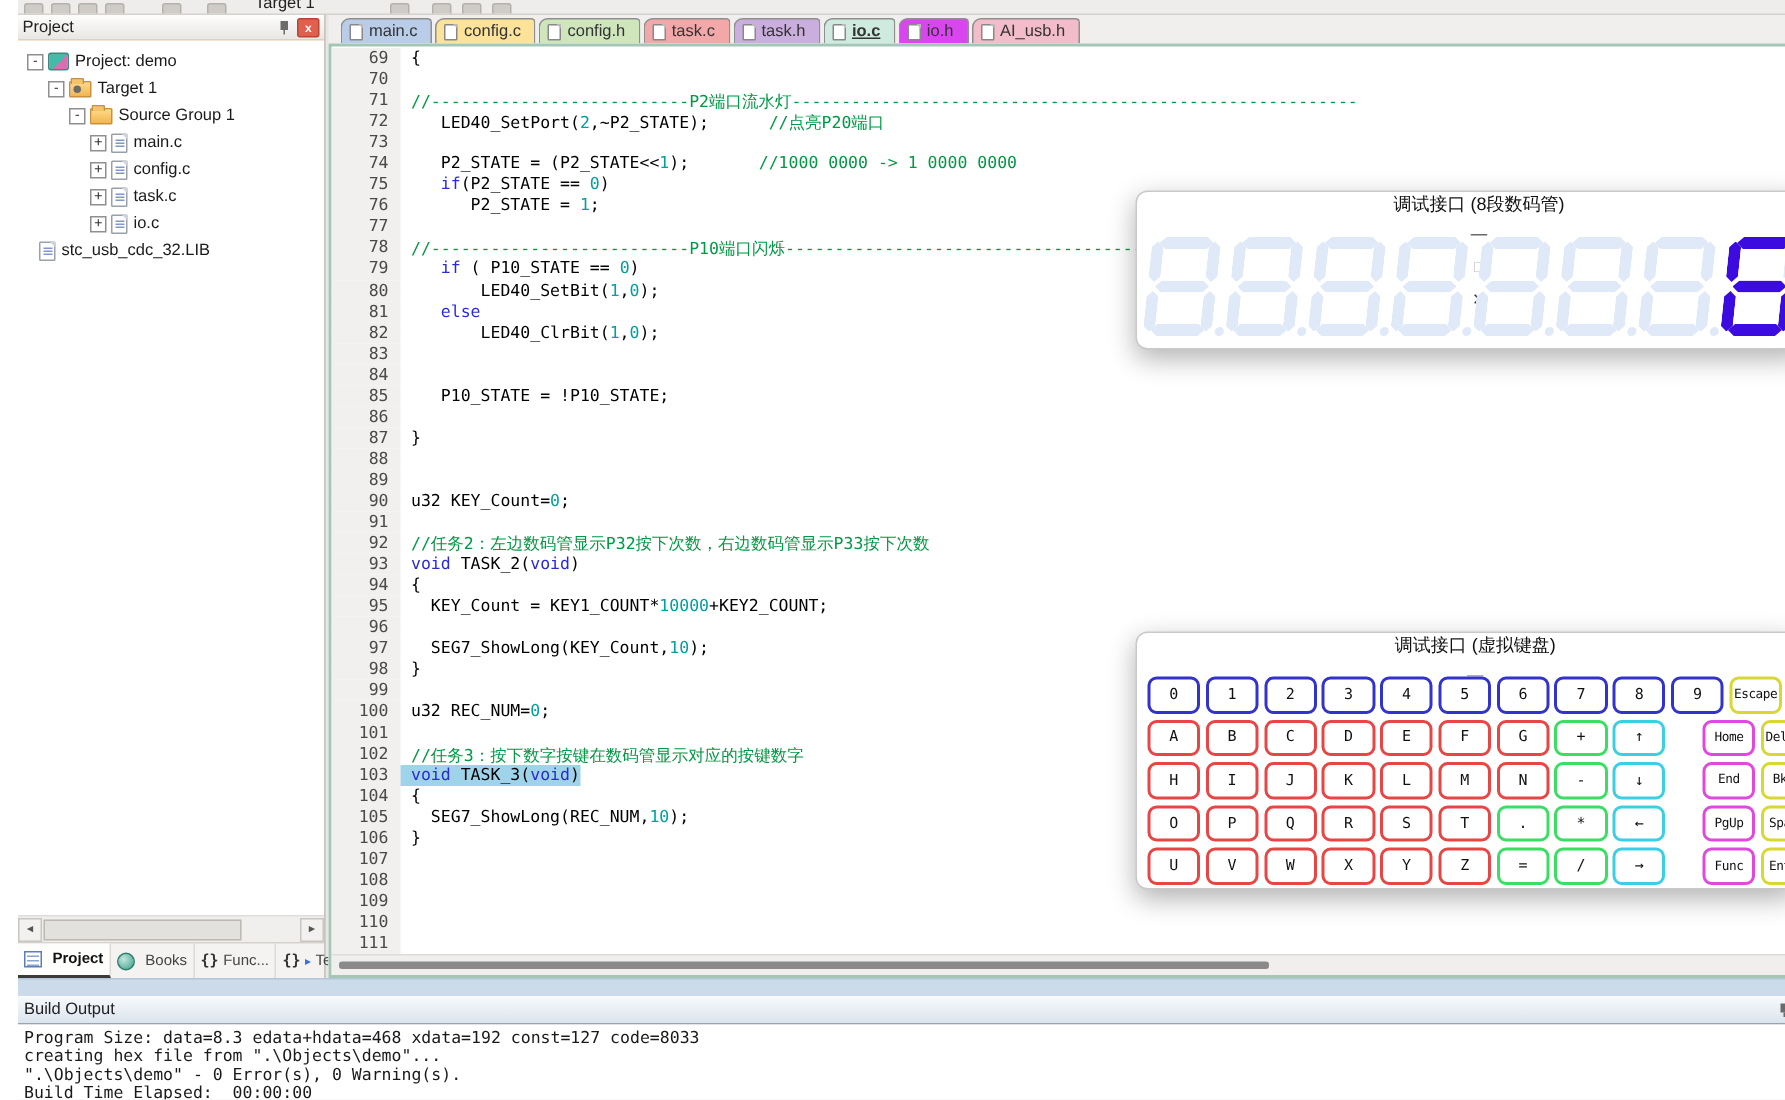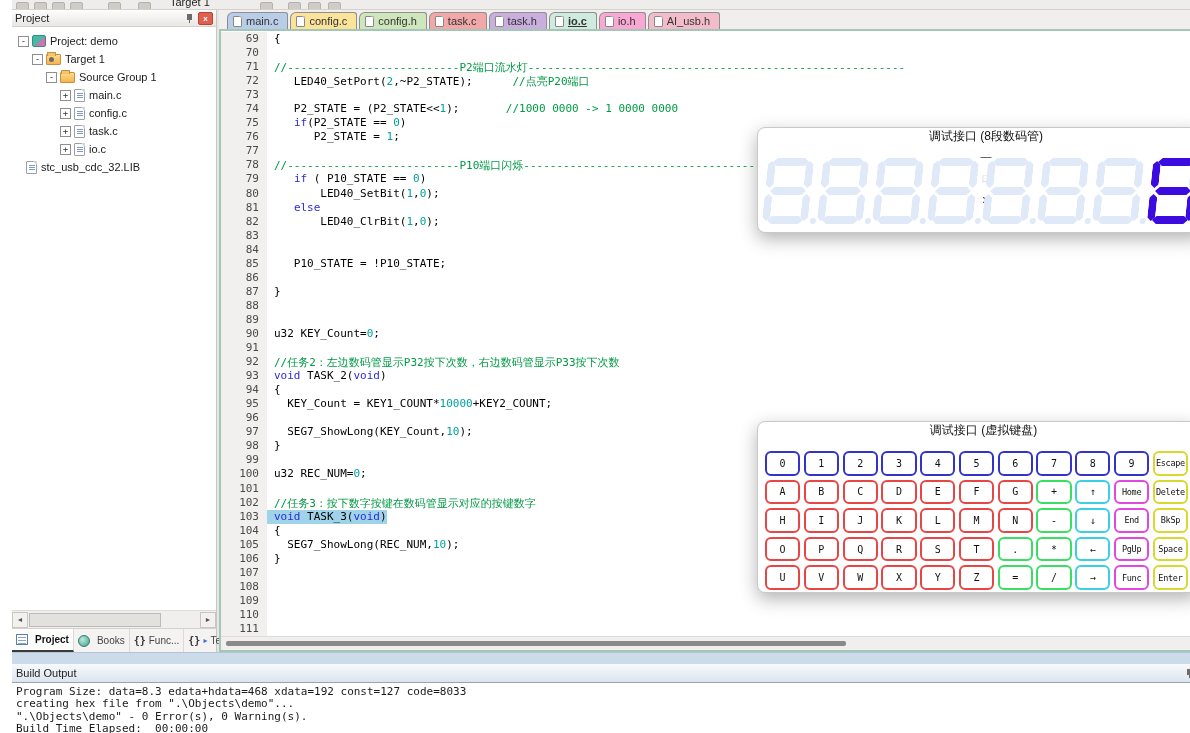--- a/index.html
+++ b/index.html
@@ -87,21 +87,21 @@
   .sF { left:0; top:3px; } .sB { left:38px; top:3px; }
   .sE { left:0; top:36px; } .sC { left:38px; top:36px; }
   .dp { position:absolute; right:-8px; bottom:0; width:6px; height:6px; border-radius:50%; }
 
   
   #key-grid { position:absolute; left:7px; top:29px; }
   .key-row { display:flex; margin-bottom:4px; }
   .key { width:35.2px; height:24.6px; margin-right:3.6px; background:#fff; border-width:2px; border-style:solid; border-radius:6px; display:flex; align-items:center; justify-content:center; font-family:"DejaVu Sans Mono",monospace; font-size:10px; color:#111; flex:none; }
   .key.small { font-size:8.5px; letter-spacing:-0.3px; }
   .k-blue { border-color:#3232cc; } .k-red { border-color:#e84545; } .k-green { border-color:#3ade62; }
-  .k-cyan { border-color:#3ad0e4; } .k-magenta { border-color:#e048e0; } .k-yellow { border-color:#d8d831; }
+  .k-cyan { border-color:#3ad0e4; } .k-magenta { border-color:#e048e0;margin-left:21px; } .k-yellow { border-color:#d8d831; }
 </style>
 </head>
 <body>
 
 <div id="app">
 
   <div id="toolbar">
     <div class="tb-stub" style="left:4px"></div>
     <div class="tb-stub" style="left:22px"></div>
     <div class="tb-stub" style="left:40px"></div>
@@ -208,21 +208,21 @@
           <span class="lbl">task.c</span>
         </div>
         <div class="etab" style="background: rgb(201, 174, 222); text-align: center;">
           <span class="tab-page"></span>
           <span class="lbl">task.h</span>
         </div>
         <div class="etab active" style="background: rgb(207, 234, 223);">
           <span class="tab-page"></span>
           <span class="lbl">io.c</span>
         </div>
-        <div class="etab" style="background: #f9a8d4;">
+        <div class="etab" style="background: #d946ef;">
           <span class="tab-page"></span>
           <span class="lbl">io.h</span>
         </div>
         <div class="etab" style="background: rgb(243, 188, 203);">
           <span class="tab-page"></span>
           <span class="lbl">AI_usb.h</span>
         </div>
       </div>
     <span id="tab-dropdown">▾</span>
     <div id="code-frame">

